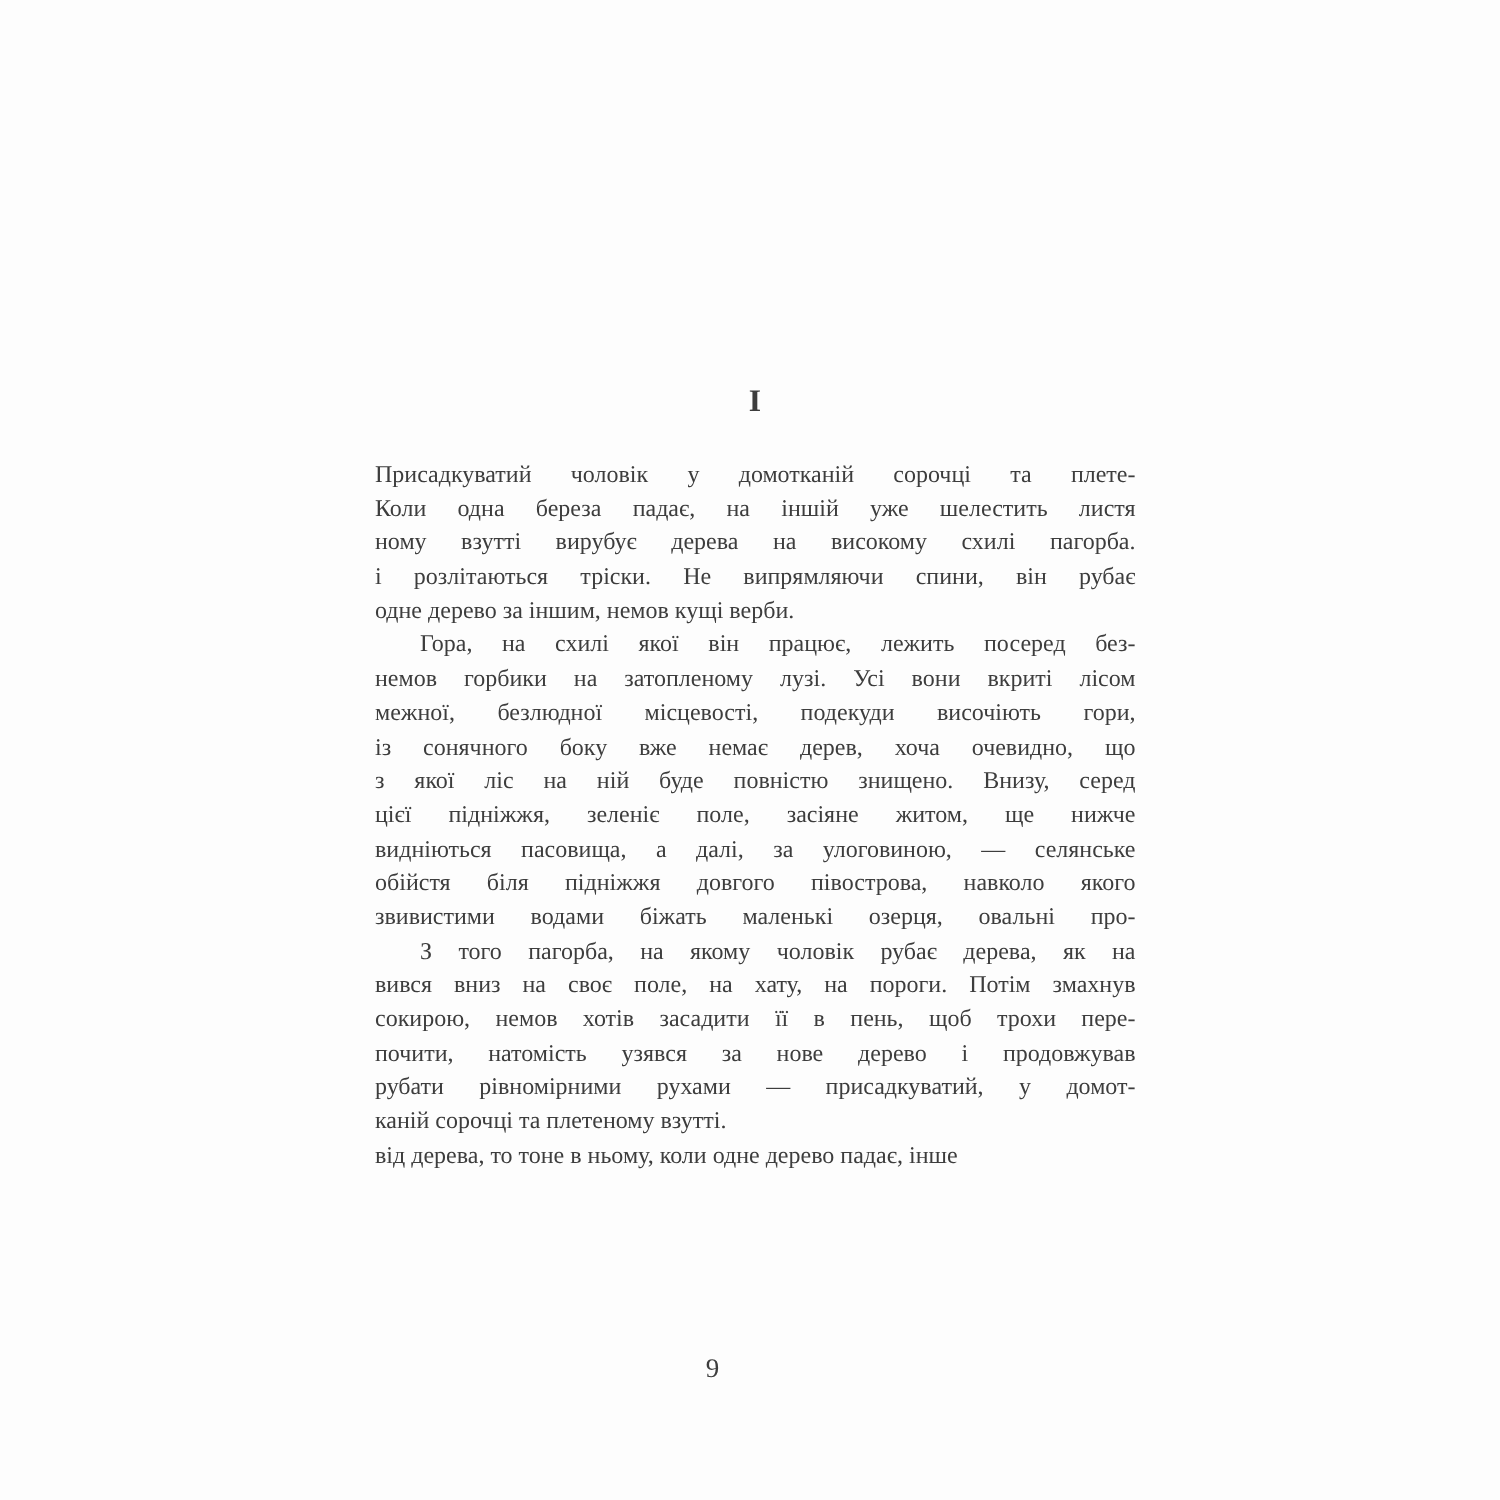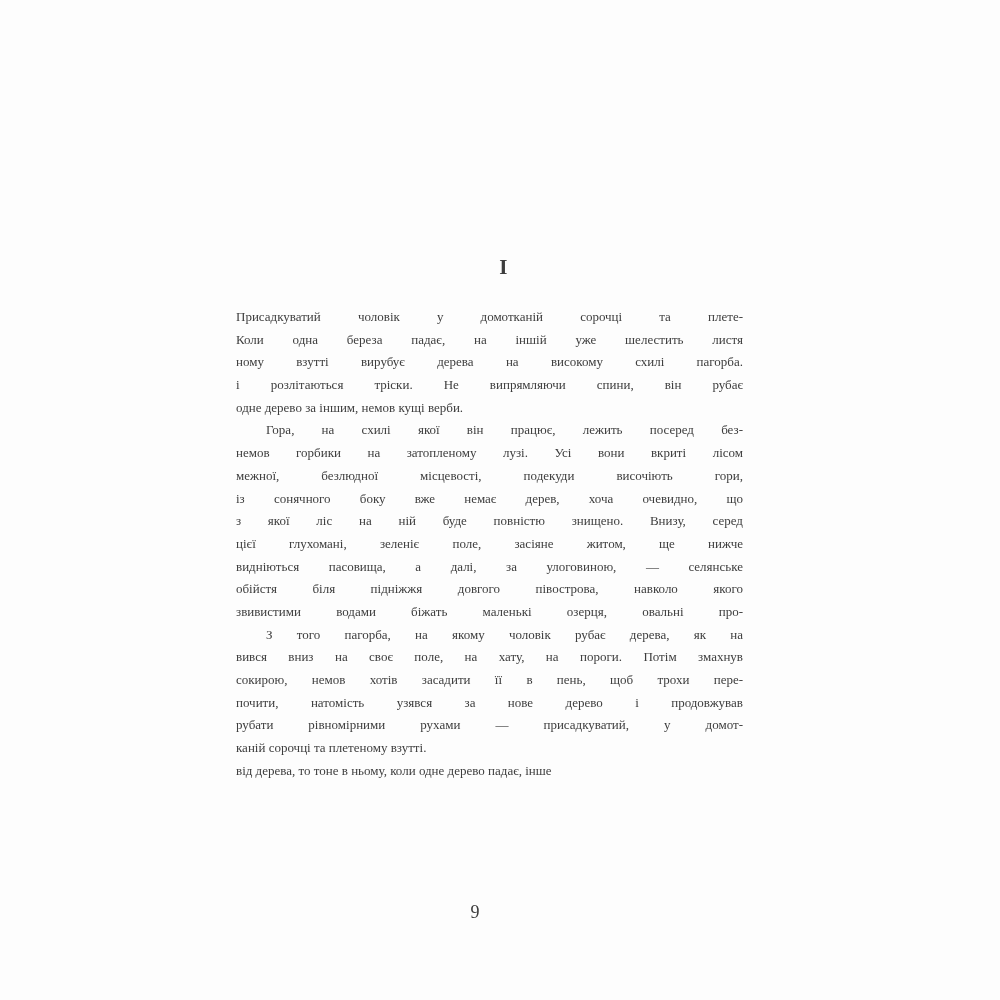--- a/index.html
+++ b/index.html
@@ -26,23 +26,23 @@
     left:250px;
     width:507px;
     text-align:center;
     font-size:21px;
     font-weight:700;
     letter-spacing:0.5px;
   }
   .text-block{
     position:absolute;
     top:306px;
-    left:236px;
+    left:250px;
     width:507px;
-    font-size:13px;
+    font-size:16px;
     line-height:22.7px;
   }
   .para{margin:0;}
   .line{
     text-align:justify;
     text-align-last:justify;
     height:22.7px;
     overflow:visible;
   }
   .line.last{
@@ -73,21 +73,21 @@
         <div class="line">ному взутті вирубує дерева на високому схилі пагорба.</div>
         <div class="line">і розлітаються тріски. Не випрямляючи спини, він рубає</div>
         <div class="line last">одне дерево за іншим, немов кущі верби.</div>
       </div>
       <div class="para">
         <div class="line indent">Гора, на схилі якої він працює, лежить посеред без-</div>
         <div class="line">немов горбики на затопленому лузі. Усі вони вкриті лісом</div>
         <div class="line">межної, безлюдної місцевості, подекуди височіють гори,</div>
         <div class="line">із сонячного боку вже немає дерев, хоча очевидно, що</div>
         <div class="line">з якої ліс на ній буде повністю знищено. Внизу, серед</div>
-        <div class="line">цієї глухомані, зеленіє поле, засіяне житом, ще нижче</div>
+        <div class="line">цієї підніжжя, зеленіє поле, засіяне житом, ще нижче</div>
         <div class="line">видніються пасовища, а далі, за улоговиною, — селянське</div>
         <div class="line">обійстя біля підніжжя довгого півострова, навколо якого</div>
         <div class="line">звивистими водами біжать маленькі озерця, овальні про-</div>
       </div>
       <div class="para">
         <div class="line indent">З того пагорба, на якому чоловік рубає дерева, як на</div>
         <div class="line">вився вниз на своє поле, на хату, на пороги. Потім змахнув</div>
         <div class="line">сокирою, немов хотів засадити її в пень, щоб трохи пере-</div>
         <div class="line">почити, натомість узявся за нове дерево і продовжував</div>
         <div class="line">рубати рівномірними рухами — присадкуватий, у домот-</div>

